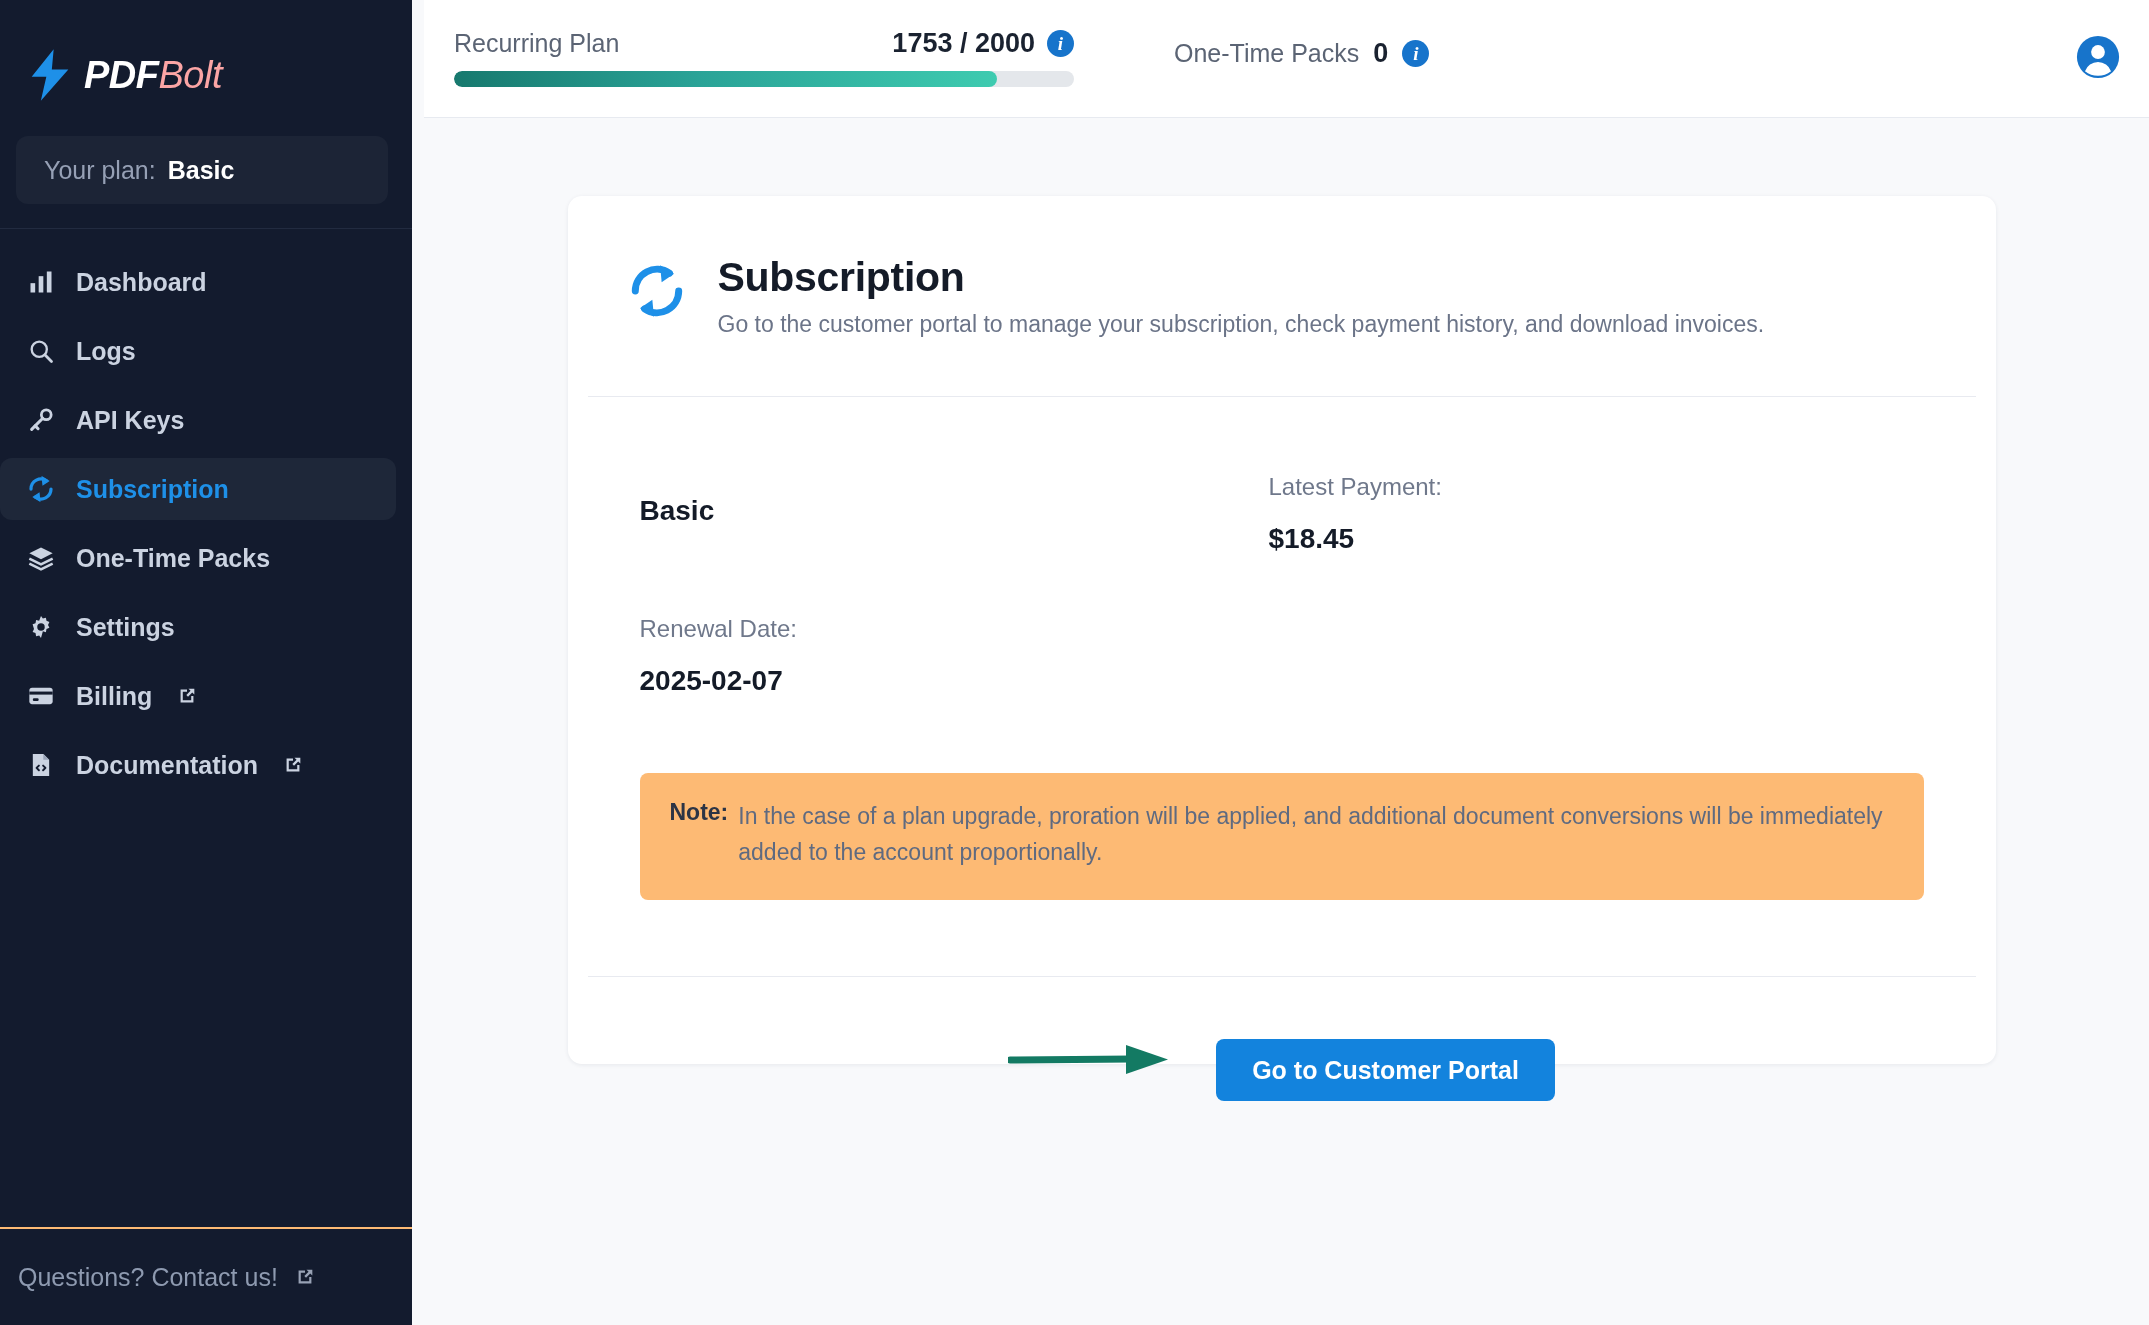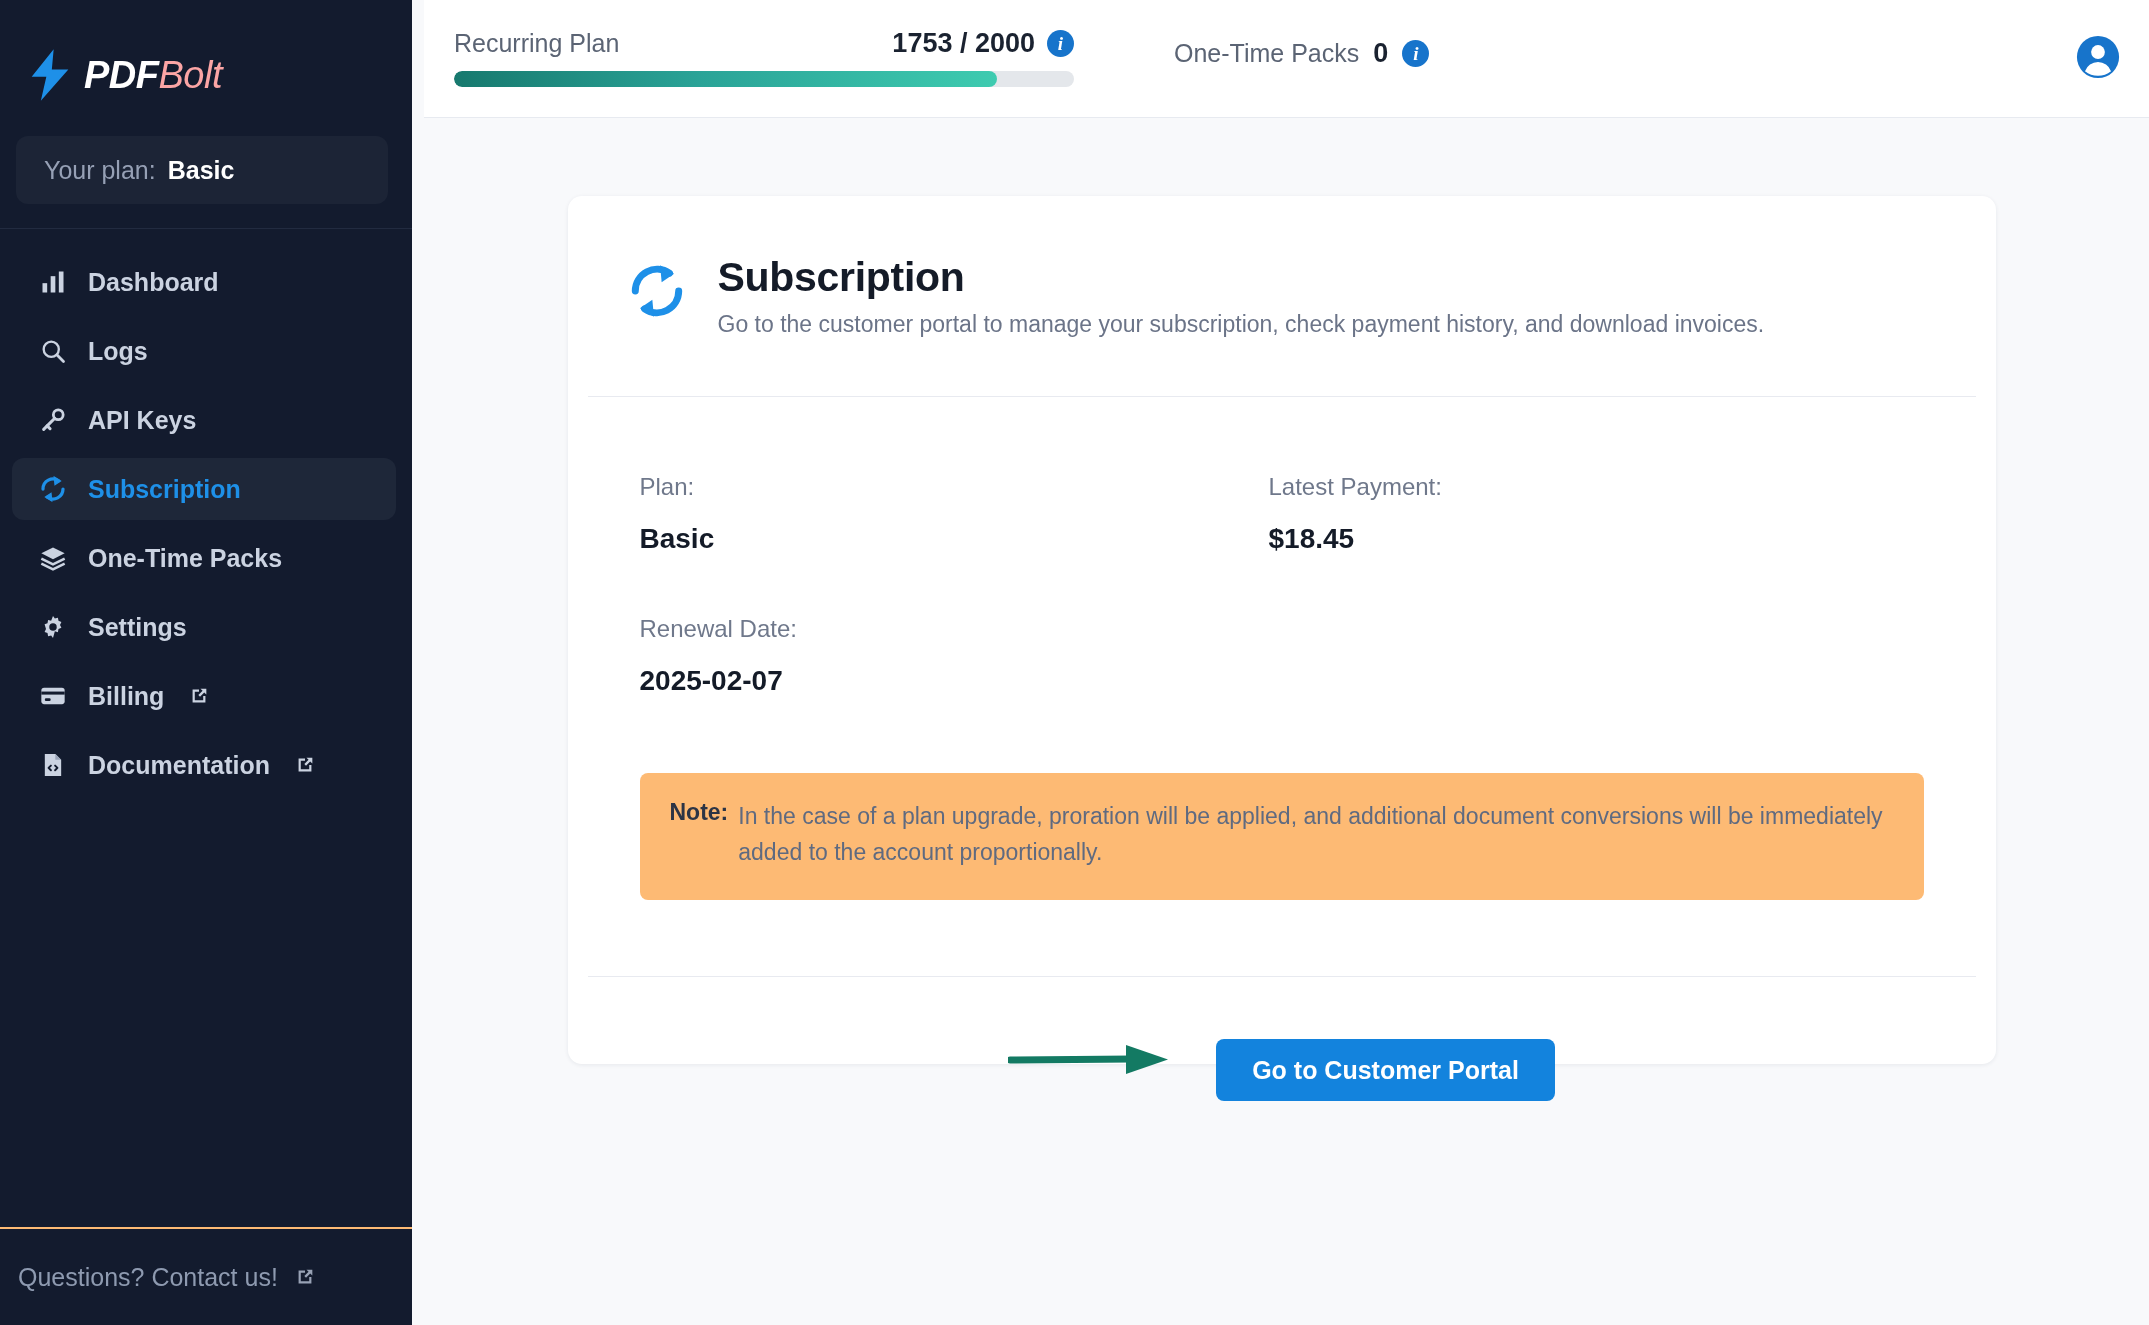--- a/index.html
+++ b/index.html
@@ -36,21 +36,21 @@
     display: flex; align-items: center; gap: 12px;
     padding-left: 28px;
   }
   .plan-label { color: #96a0b5; font-size: 25px; }
   .plan-value { color: #ffffff; font-size: 25px; font-weight: 700; }
 
   .nav-sep {
     margin-top: 24px;
     border-top: 1px solid #222b40;
   }
-  .nav { padding: 22px 16px 0 12px; display: flex; flex-direction: column; text-align: right; }
+  .nav { padding: 22px 16px 0 0; display: flex; flex-direction: column; text-align: right; }
   .nav-item {
     display: flex; align-items: center; gap: 20px;
     height: 62px; padding-left: 26px;
     border-radius: 12px;
     margin-bottom: 7px;
     cursor: pointer;
     color: #cbd3e1;
     font-size: 25px;
     font-weight: 600;
     white-space: nowrap;
@@ -332,21 +332,20 @@
           <div>
             <div class="card-title">Subscription</div>
             <div class="card-sub">Go to the customer portal to manage your subscription, check payment history, and download invoices.</div>
           </div>
         </div>
 
         <div class="divider"></div>
 
         <div class="fields">
           <div>
-            <div class="f-label">Plan:</div>
             <div class="f-value">Basic</div>
           </div>
           <div>
             <div class="f-label">Latest Payment:</div>
             <div class="f-value">$18.45</div>
           </div>
           <div>
             <div class="f-label">Renewal Date:</div>
             <div class="f-value">2025-02-07</div>
           </div>

